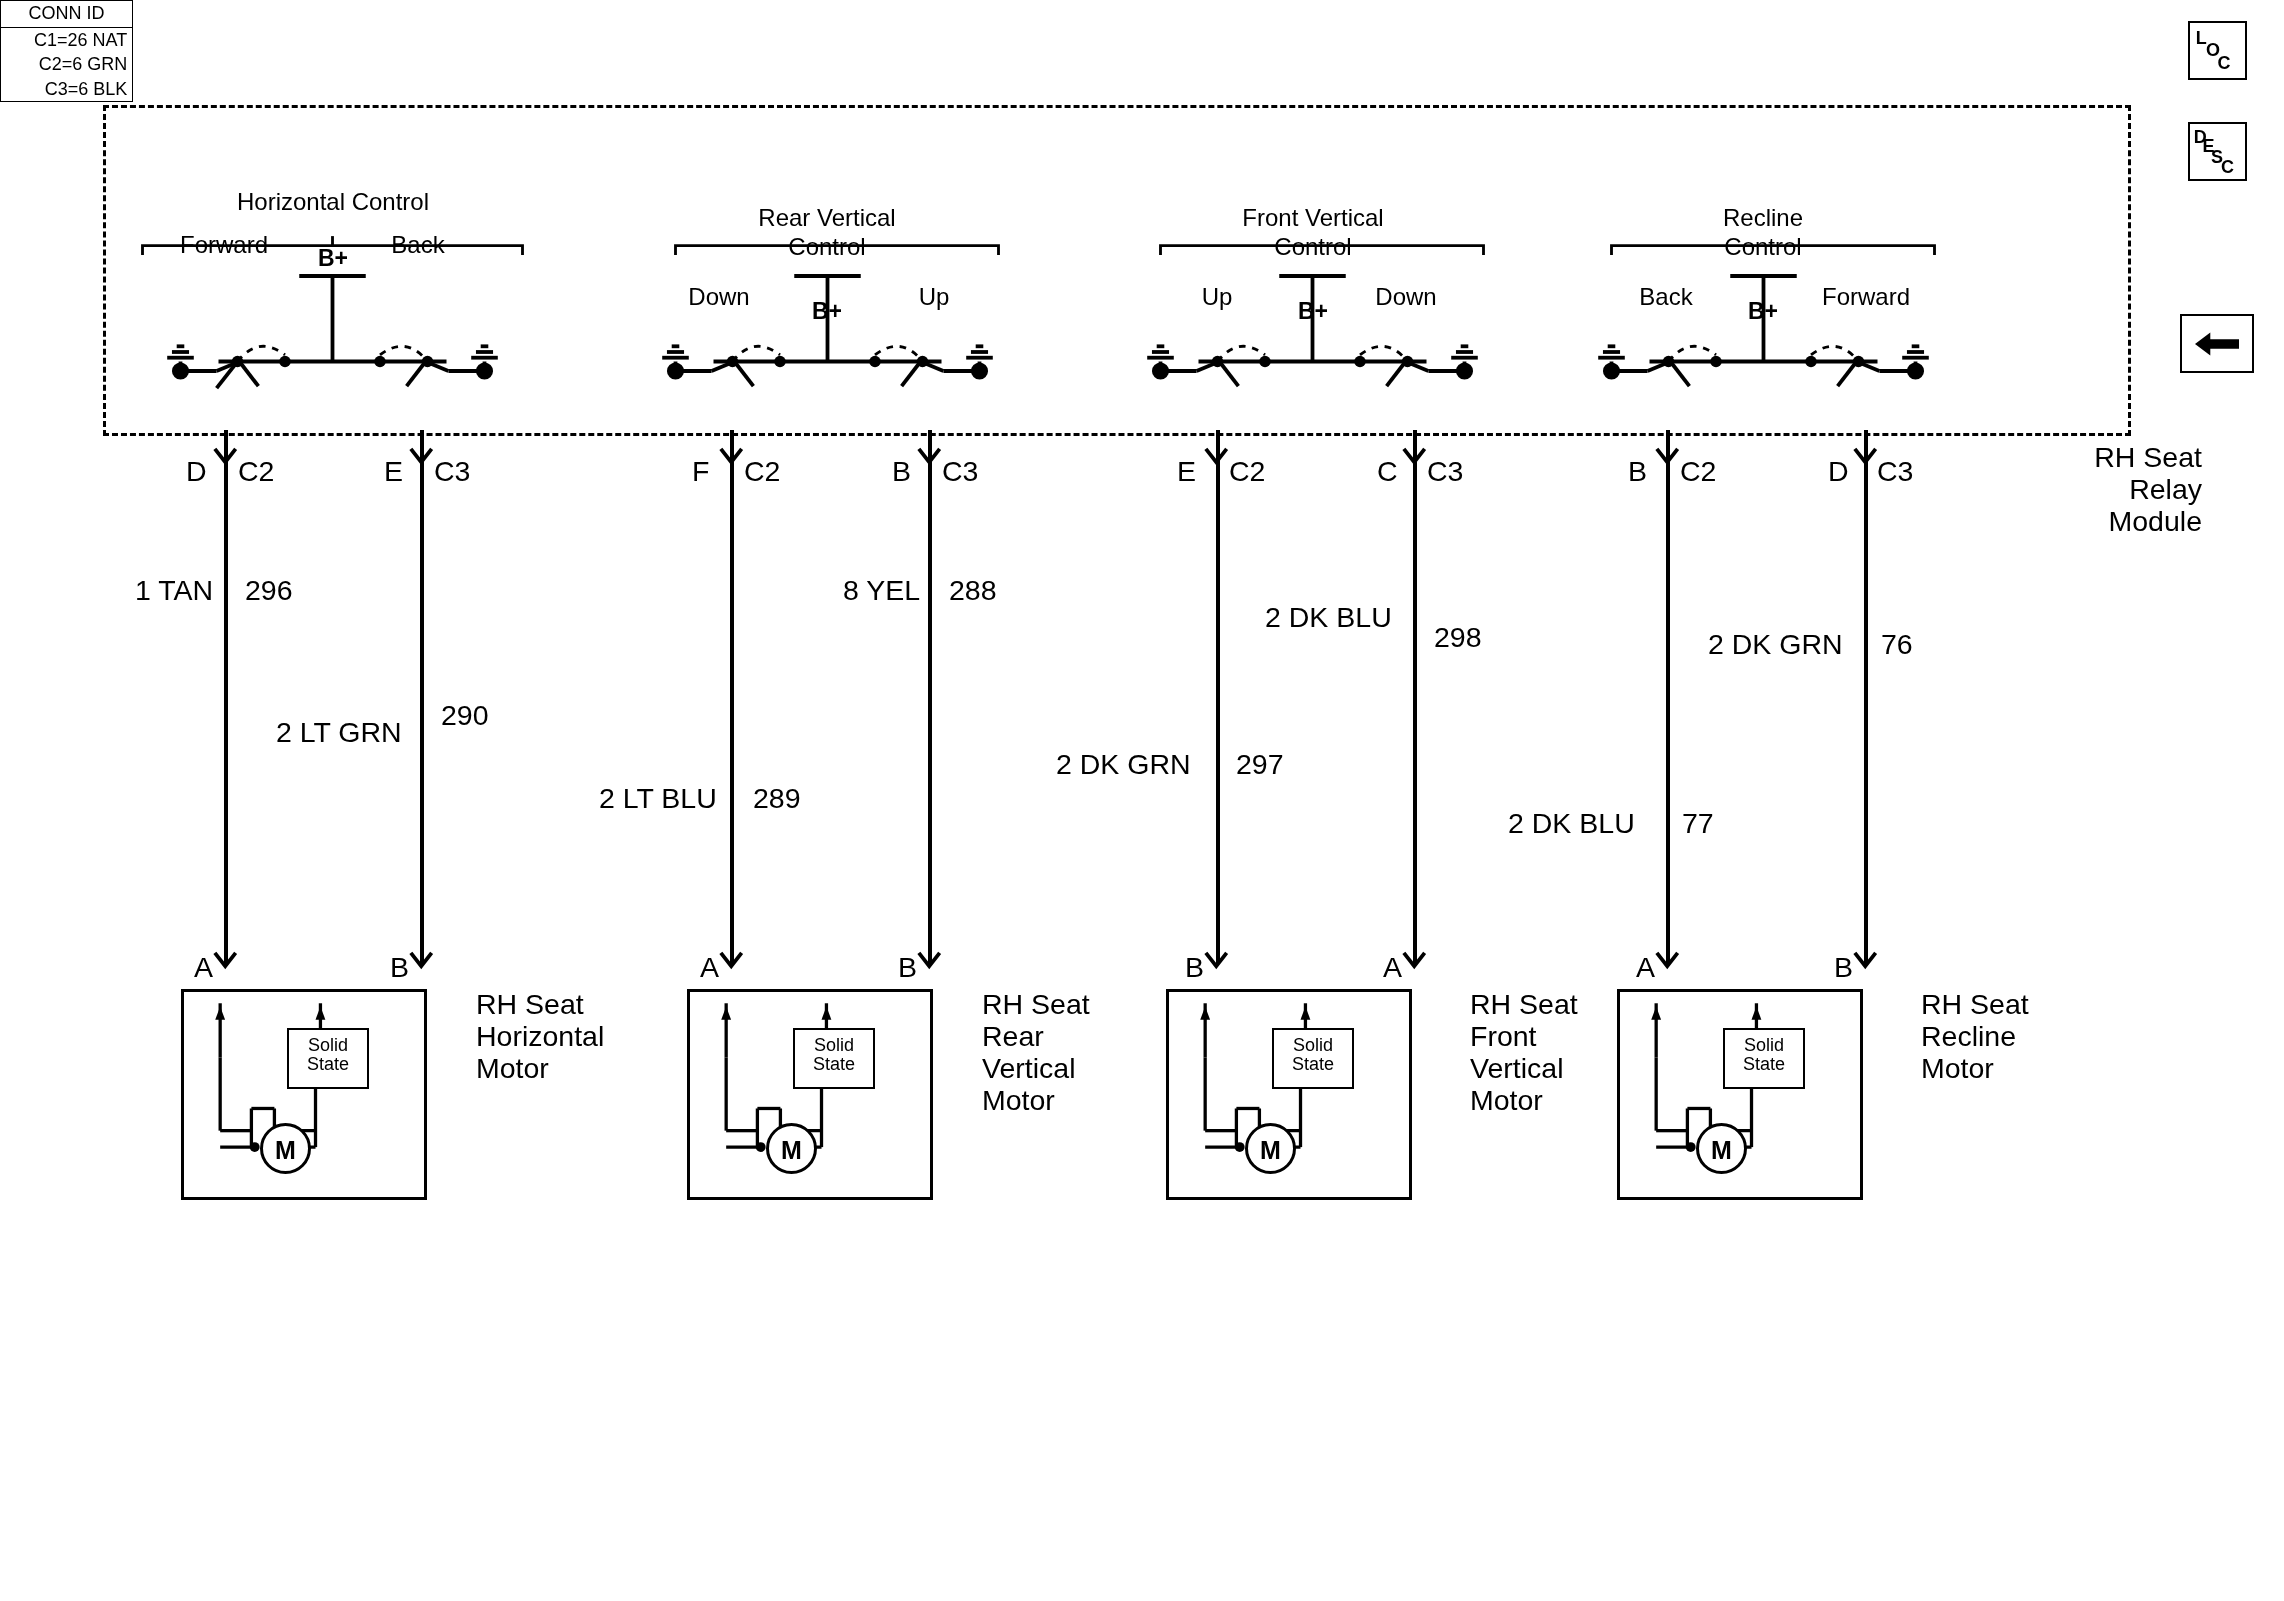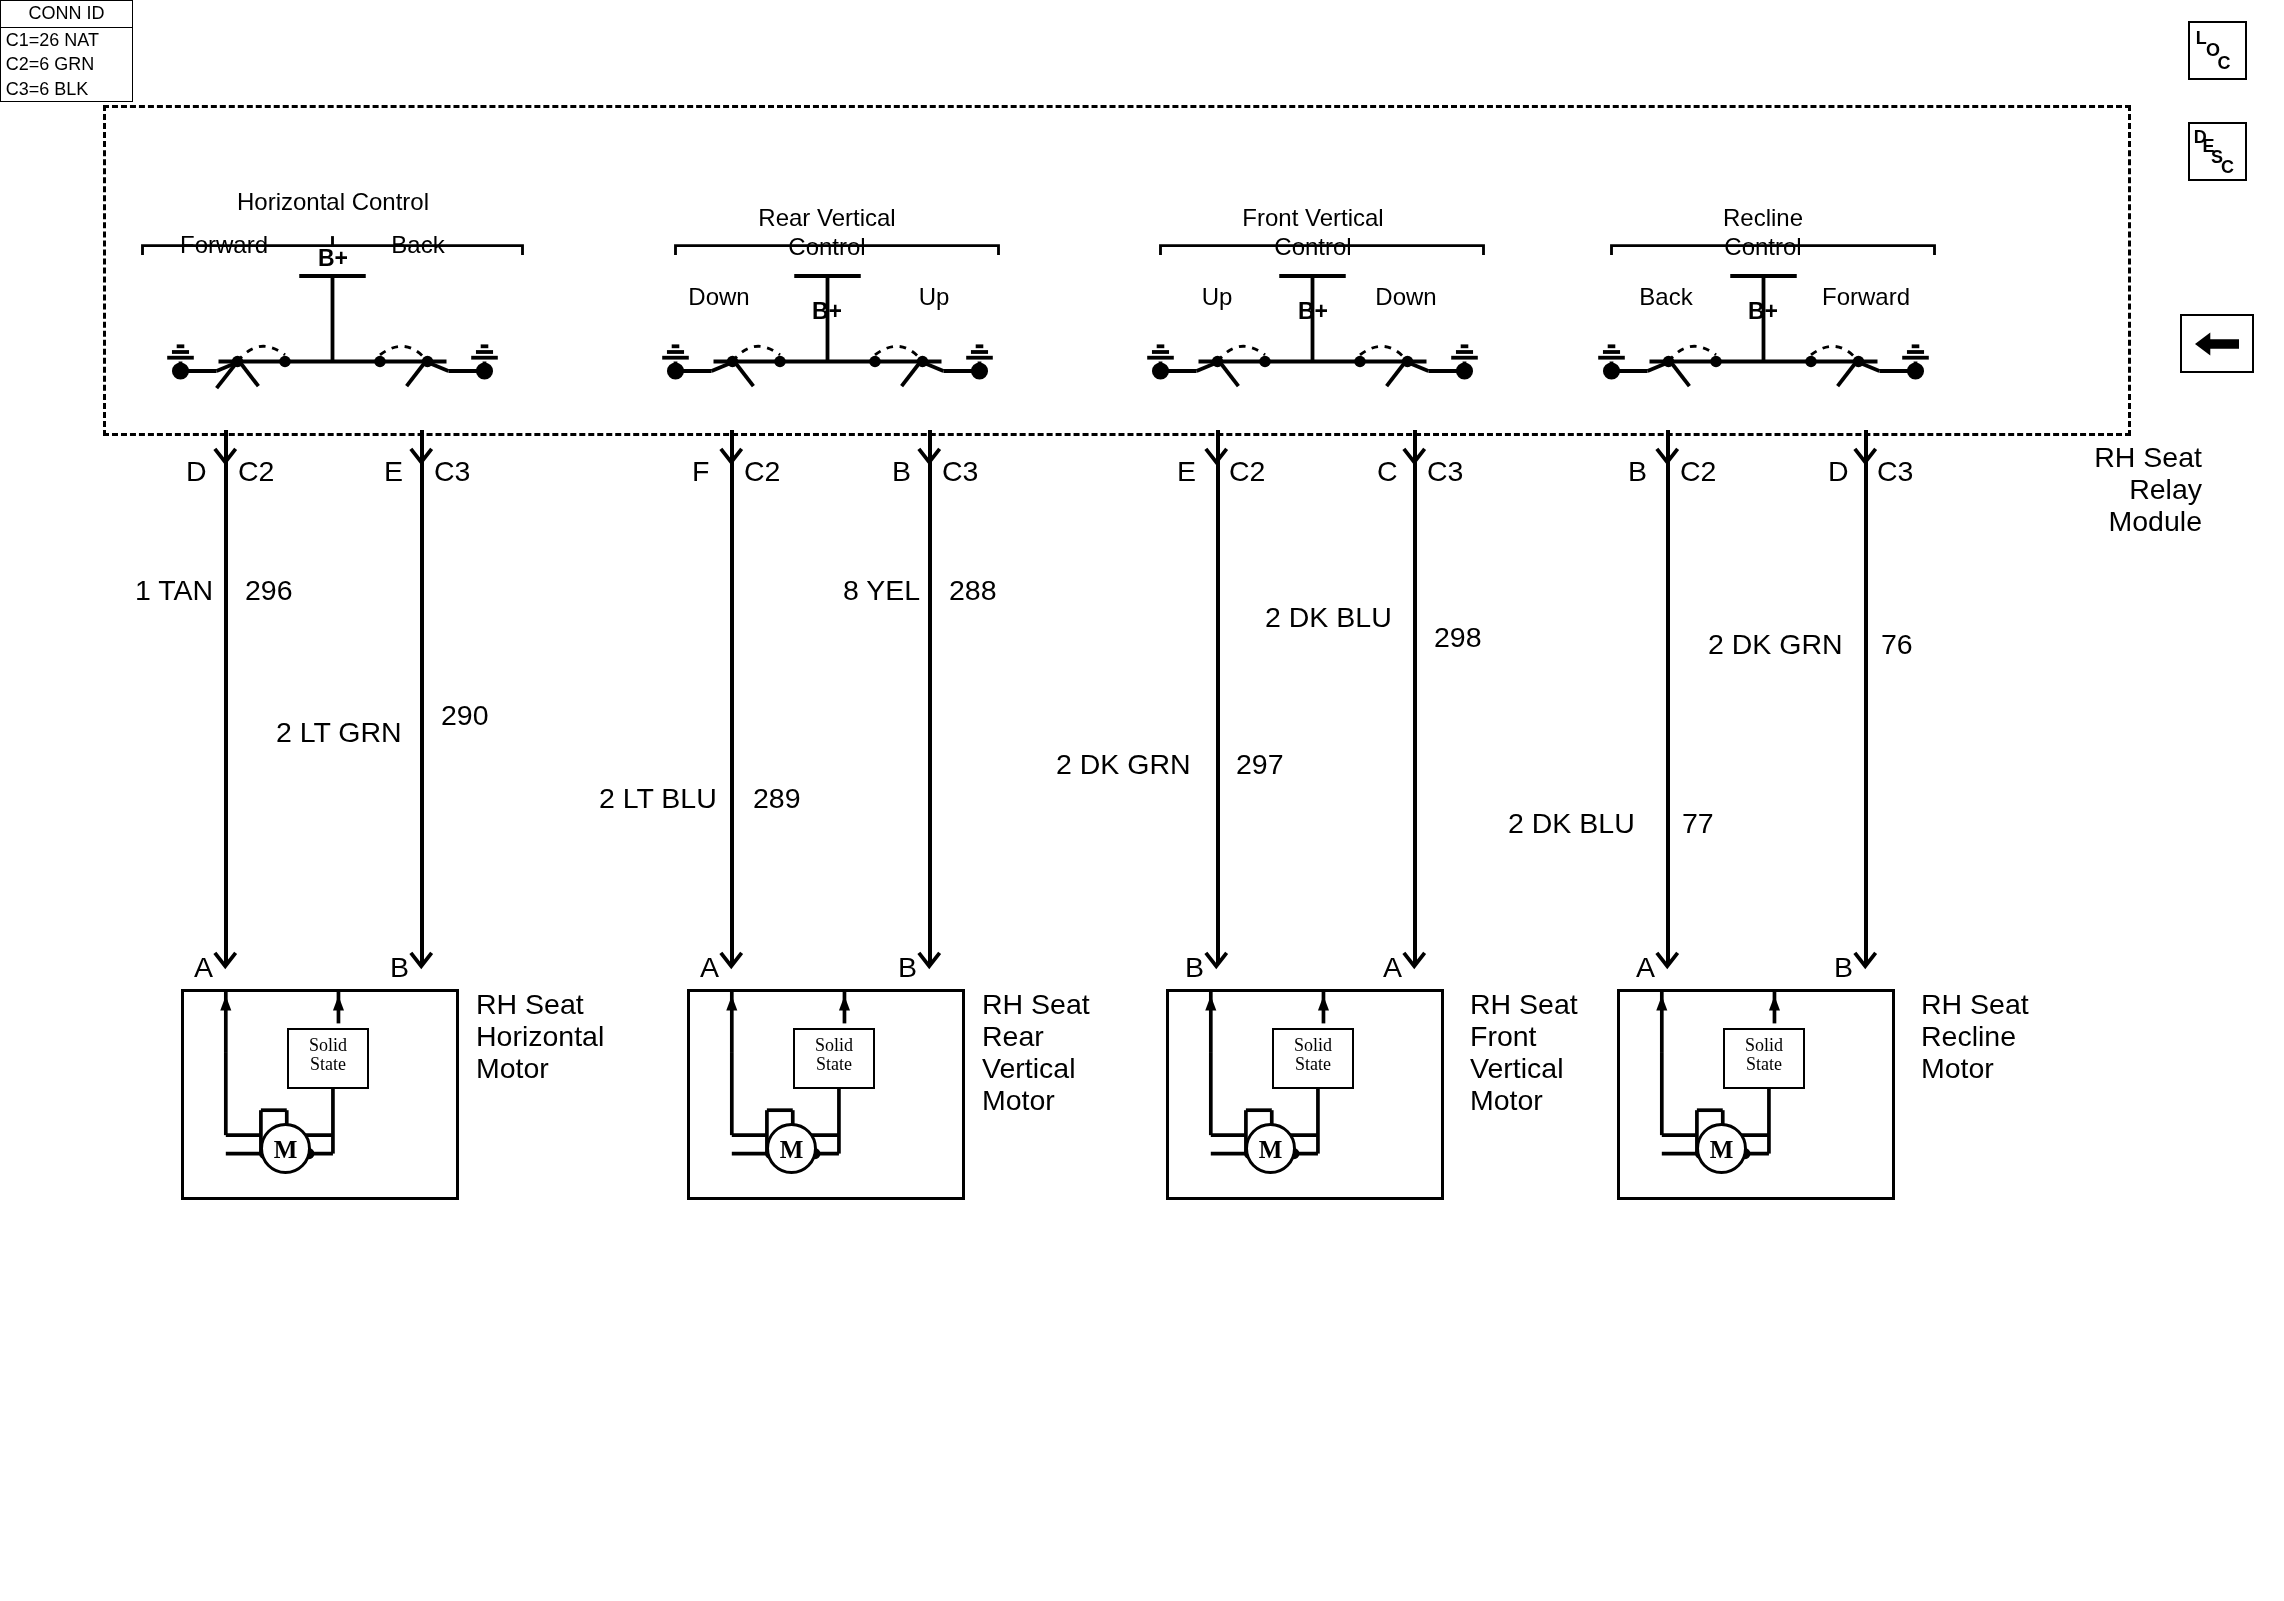--- a/index.html
+++ b/index.html
@@ -73,39 +73,39 @@
   }
   .conn-id .hdr {
     text-align: center;
     border-bottom: 1.9px solid #000;
     padding: 1.9px 0 2.9px 0;
     font-size: 18px;
   }
   .conn-id .row {
     padding: 1px 4.8px;
     line-height: 1.25;
+    text-align: right;
   }
 
   
   .txt { position: absolute; white-space: nowrap; font-size: 23px; }
   .txt.bold { font-weight: bold; }
   .txt.c { transform: translateX(-50%); }
   .wire-label { font-size: 28.5px; }
   .vline { position: absolute; background: #000; width: 2.9px; }
   .vline.thick { width: 3.8px; }
 
   
   .motor-box {
     position: absolute;
     border: 3.8px solid #000;
     box-sizing: border-box;
     background: #fff;
-    width: 278px;
+    width: 246px;
     height: 211px;
-    font-family: Liberation Serif, serif;
   }
   .ss-box {
     position: absolute;
     border: 2.9px solid #000;
     box-sizing: border-box;
     background: #fff;
     width: 82px;
     height: 61px;
     font-size: 18px;
     line-height: 1.05;

